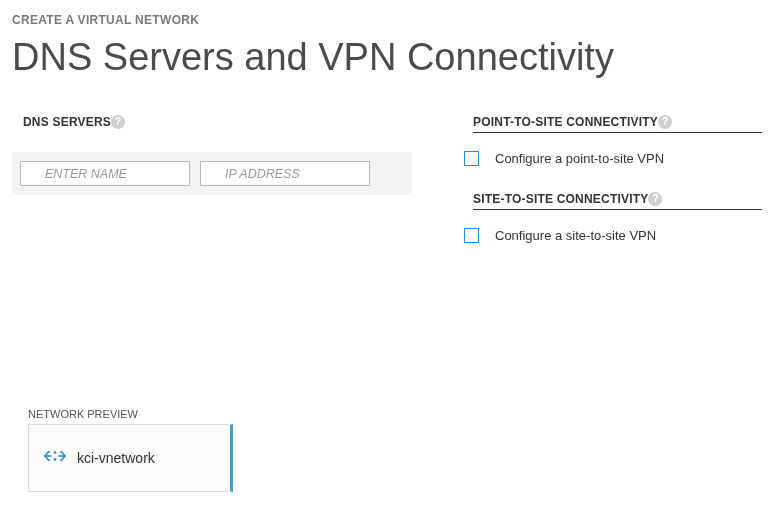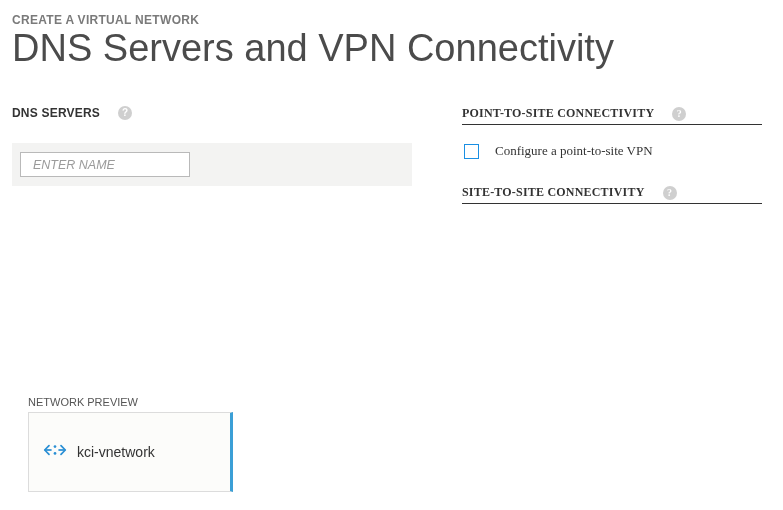--- a/index.html
+++ b/index.html
@@ -11,40 +11,41 @@
       height: 510px;
       padding: 13px 12px;
       position: relative;
     }
     .breadcrumb {
       font-size: 12px;
       font-weight: 600;
       letter-spacing: 0.3px;
       color: #7a7a7a;
       text-transform: uppercase;
-      margin-bottom: 0;
+      margin-bottom: 9px;
     }
     .page-title {
       font-size: 38px;
       font-weight: 400;
       color: #4b4b4b;
       margin-bottom: 36px;
     }
     .columns {
       display: flex;
       gap: 50px;
     }
     .col-left { flex: 0 0 400px; }
-    .col-right { flex: 0 0 300px; font-family: Liberation Serif, serif; }
+    .col-right { flex: 0 0 300px; }
     .section-header {
       display: flex;
       align-items: center;
-      gap: 18px;
+      gap: 0;
       border-bottom: 1px solid transparent;
       margin-bottom: 8px;
+      margin-left: 11px;
     }
     .section-header.bordered {
       border-bottom: 1px solid #333;
       padding-bottom: 3px;
     }
     .section-label {
       font-size: 12px;
       font-weight: 700;
       letter-spacing: 0.2px;
       color: #333;
@@ -70,21 +71,21 @@
       padding: 9px 8px 9px 8px;
       align-items: center;
       margin-top: 22px;
     }
     .dns-input {
       height: 25px;
       border: 1px solid #b9b9b9;
       background: #fff;
       font-size: 12.5px;
       color: #7d7d7d;
-      padding: 0 12px;
+      padding: 0 24px;
       outline: none;
     }
     .dns-input.name { width: 170px; }
     .dns-input.ip { width: 170px; }
     .dns-input::placeholder { color: #9b9b9b; font-style: italic; }
 
     .check-row {
       display: flex;
       align-items: center;
       gap: 16px;
@@ -113,21 +114,21 @@
     }
     .preview-label {
       font-size: 11px;
       color: #555;
       margin-bottom: 4px;
     }
     .preview-card {
       border: 1px solid #dcdcdc;
       border-right: 3px solid #3b9fd6;
       background: #fcfcfa;
-      padding: 28px 14px;
+      padding: 22px 14px;
       display: flex;
       align-items: center;
       gap: 10px;
       width: 205px;
     }
     .net-icon {
       width: 24px;
       height: 18px;
       flex-shrink: 0;
     }
@@ -144,36 +145,41 @@
 
 <div class="columns">
 
   <div class="col-left">
     <div class="section-header">
       <span class="section-label">DNS SERVERS</span>
       <span class="help-icon">?</span>
     </div>
     <div class="dns-row">
       <input class="dns-input name" type="text" placeholder="ENTER NAME" style="">
+      <input class="dns-input ip" type="text" placeholder="IP ADDRESS" style="">
     </div>
   </div>
 
   <div class="col-right">
     <div class="section-header bordered">
       <span class="section-label">POINT-TO-SITE CONNECTIVITY</span>
       <span class="help-icon">?</span>
     </div>
     <div class="check-row">
       <div class="checkbox"></div>
       <span class="check-label">Configure a point-to-site VPN</span>
     </div>
 
     <div class="section-header bordered second-section">
       <span class="section-label">SITE-TO-SITE CONNECTIVITY</span>
       <span class="help-icon">?</span>
+    </div>
+    <div class="check-row">
+      <div class="checkbox"></div>
+      <span class="check-label">Configure a site-to-site VPN</span>
     </div>
   </div>
 </div>
 
 <div class="preview-area">
   <div class="preview-label">NETWORK PREVIEW</div>
   <div class="preview-card">
     <span>
       <svg class="net-icon" viewBox="0 0 28 20">
         <path d="M2 10 L10 10" stroke="#2a8fd4" stroke-width="2" fill="none"></path>

